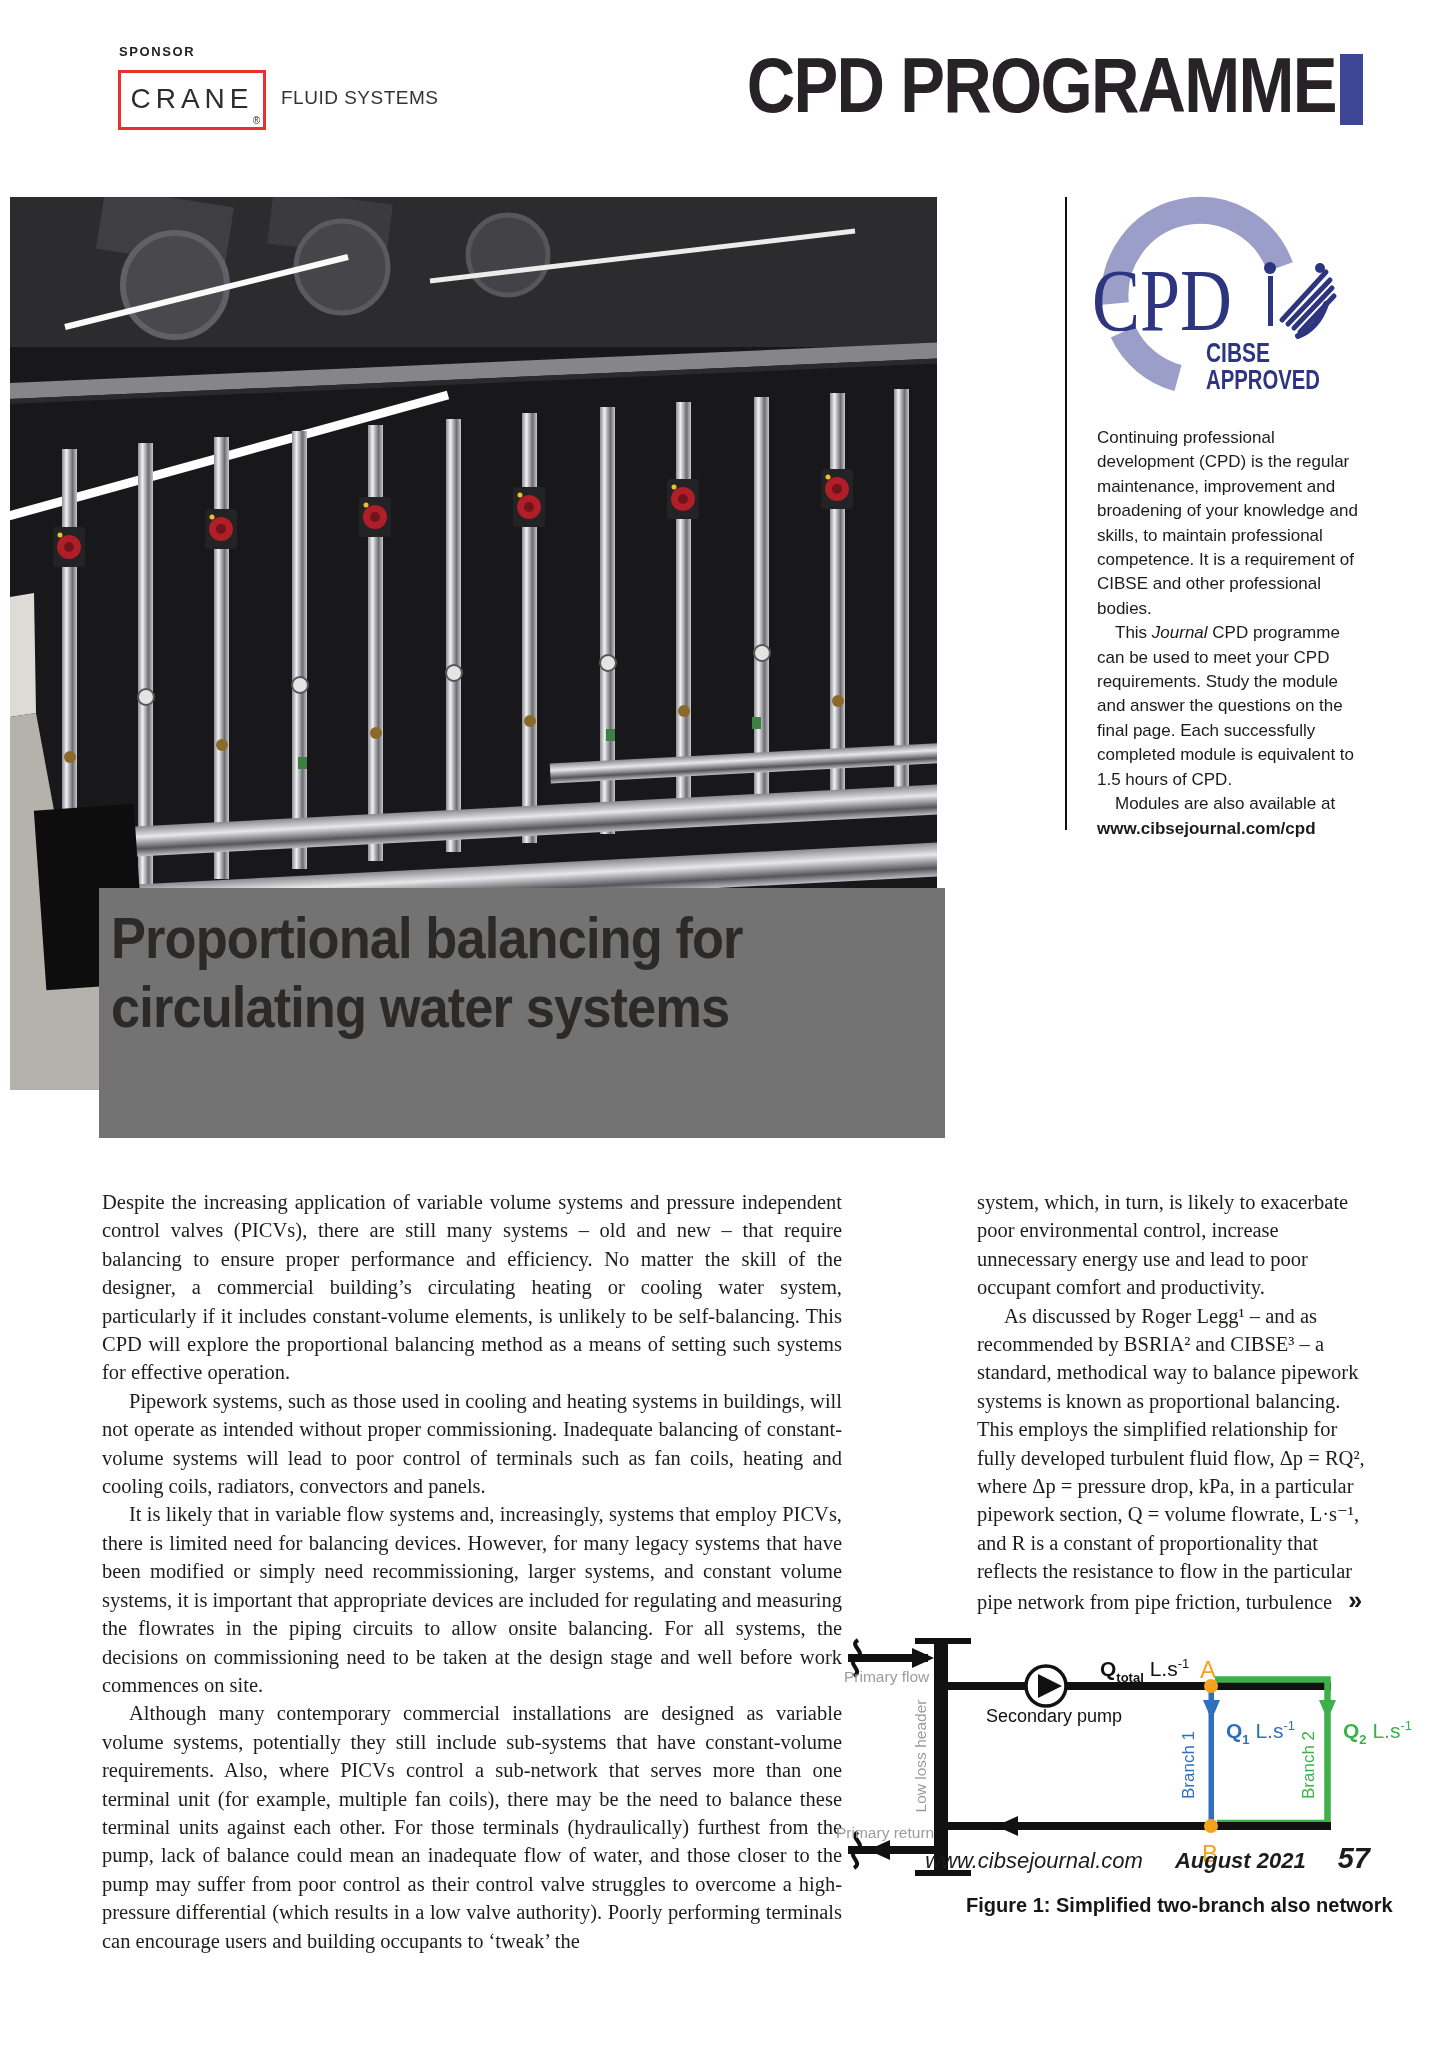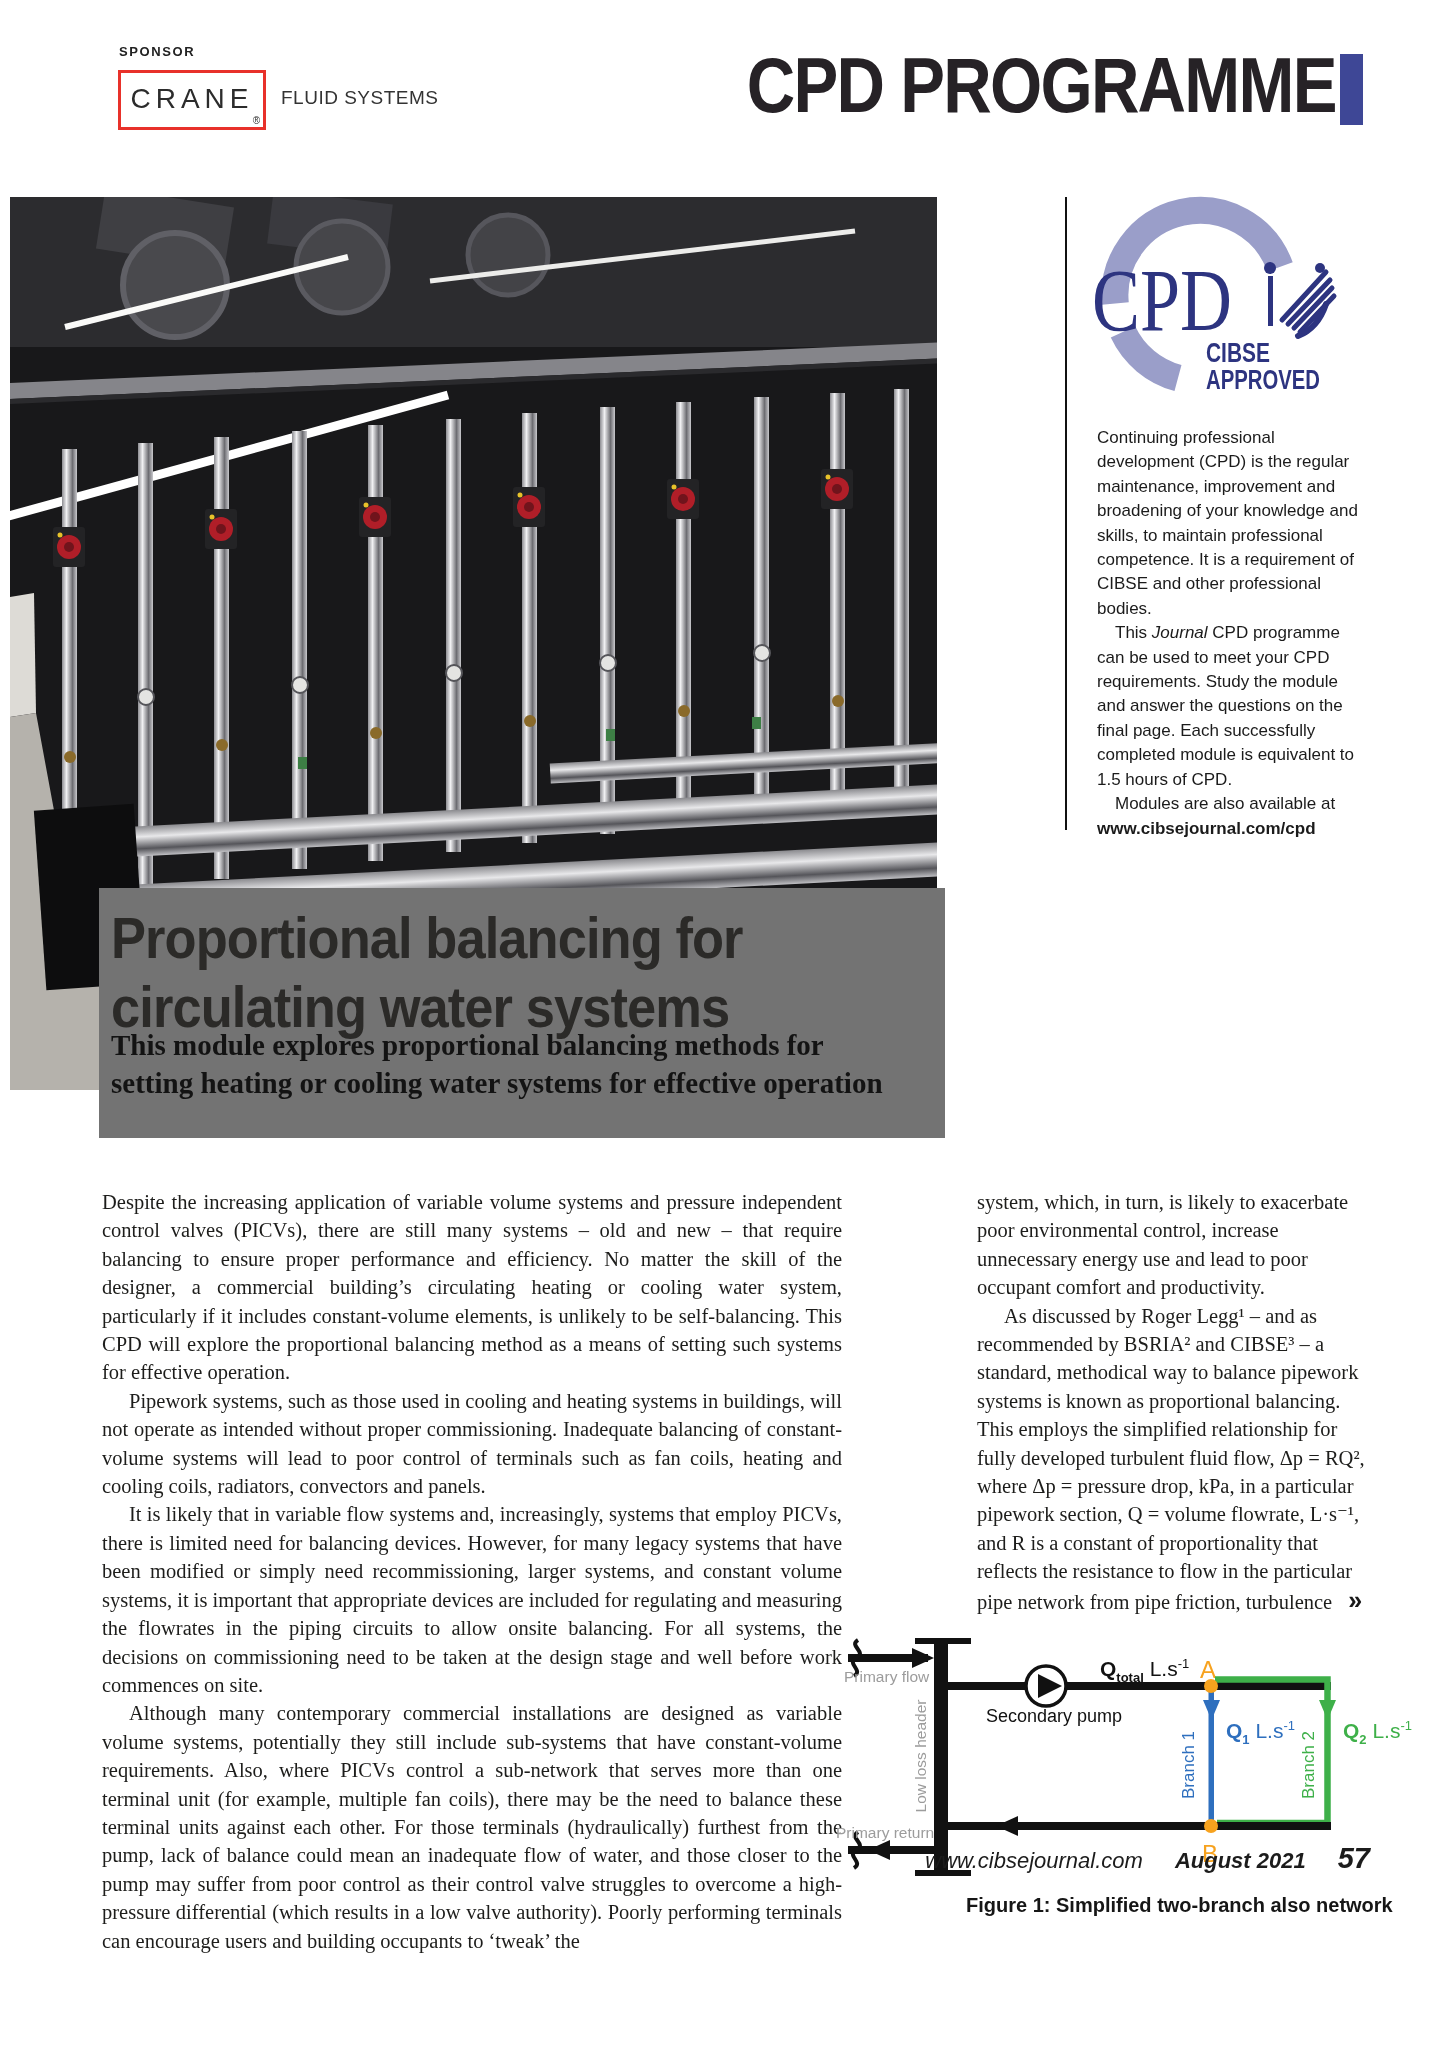--- a/index.html
+++ b/index.html
@@ -172,24 +172,20 @@
       <polygon points="0,520 0,400 24,396 26,516" fill="#dddbd6"></polygon>
       <polygon points="0,893 0,520 26,516 60,700 150,893" fill="#b5b2ac"></polygon>
       <rect x="30" y="610" width="100" height="180" fill="#0d0d0e" transform="rotate(-4 80 700)"></rect>
     </g>
   </svg>
 
   <div class="title-box">
     <h2><span>Proportional balancing for</span><br><span>circulating water systems</span></h2>
   </div>
 
-  <div class="standfirst">
-    <div>This module explores proportional balancing methods for</div>
-    <div>setting heating or cooling water systems for effective operation</div>
-  </div>
 
   <div class="col col-left">
     <p>Despite the increasing application of variable volume systems and pressure independent control valves (PICVs), there are still many systems – old and new – that require balancing to ensure proper performance and efficiency. No matter the skill of the designer, a commercial building’s circulating heating or cooling water system, particularly if it includes constant-volume elements, is unlikely to be self-balancing. This CPD will explore the proportional balancing method as a means of setting such systems for effective operation.</p>
     <p>Pipework systems, such as those used in cooling and heating systems in buildings, will not operate as intended without proper commissioning. Inadequate balancing of constant-volume systems will lead to poor control of terminals such as fan coils, heating and cooling coils, radiators, convectors and panels.</p>
     <p>It is likely that in variable flow systems and, increasingly, systems that employ PICVs, there is limited need for balancing devices. However, for many legacy systems that have been modified or simply need recommissioning, larger systems, and constant volume systems, it is important that appropriate devices are included for regulating and measuring the flowrates in the piping circuits to allow onsite balancing. For all systems, the decisions on commissioning need to be taken at the design stage and well before work commences on site.</p>
     <p>Although many contemporary commercial installations are designed as variable volume systems, potentially they still include sub-systems that have constant-volume requirements. Also, where PICVs control a sub-network that serves more than one terminal unit (for example, multiple fan coils), there may be the need to balance these terminal units against each other. For those terminals (hydraulically) furthest from the pump, lack of balance could mean an inadequate flow of water, and those closer to the pump may suffer from poor control as their control valve struggles to overcome a high-pressure differential (which results in a low valve authority). Poorly performing terminals can encourage users and building occupants to ‘tweak’ the</p>
   </div>
   <div class="col col-right">
     <p>system, which, in turn, is likely to exacerbate poor environmental control, increase unnecessary energy use and lead to poor occupant comfort and productivity.</p>
     <p><span>As discussed by Roger Legg¹ – and as recommended by BSRIA² and CIBSE³ – a standard, methodical way to balance pipework systems is known as proportional balancing. This employs the simplified relationship for fully developed turbulent fluid flow, Δp = RQ², where Δp = pressure drop, kPa, in a particular pipework section, Q = volume flowrate, L·s⁻¹, and R is a constant of proportionality that reflects the resistance to flow in the particular pipe network from pipe friction, turbulence</span><span class="cont">»</span></p>

